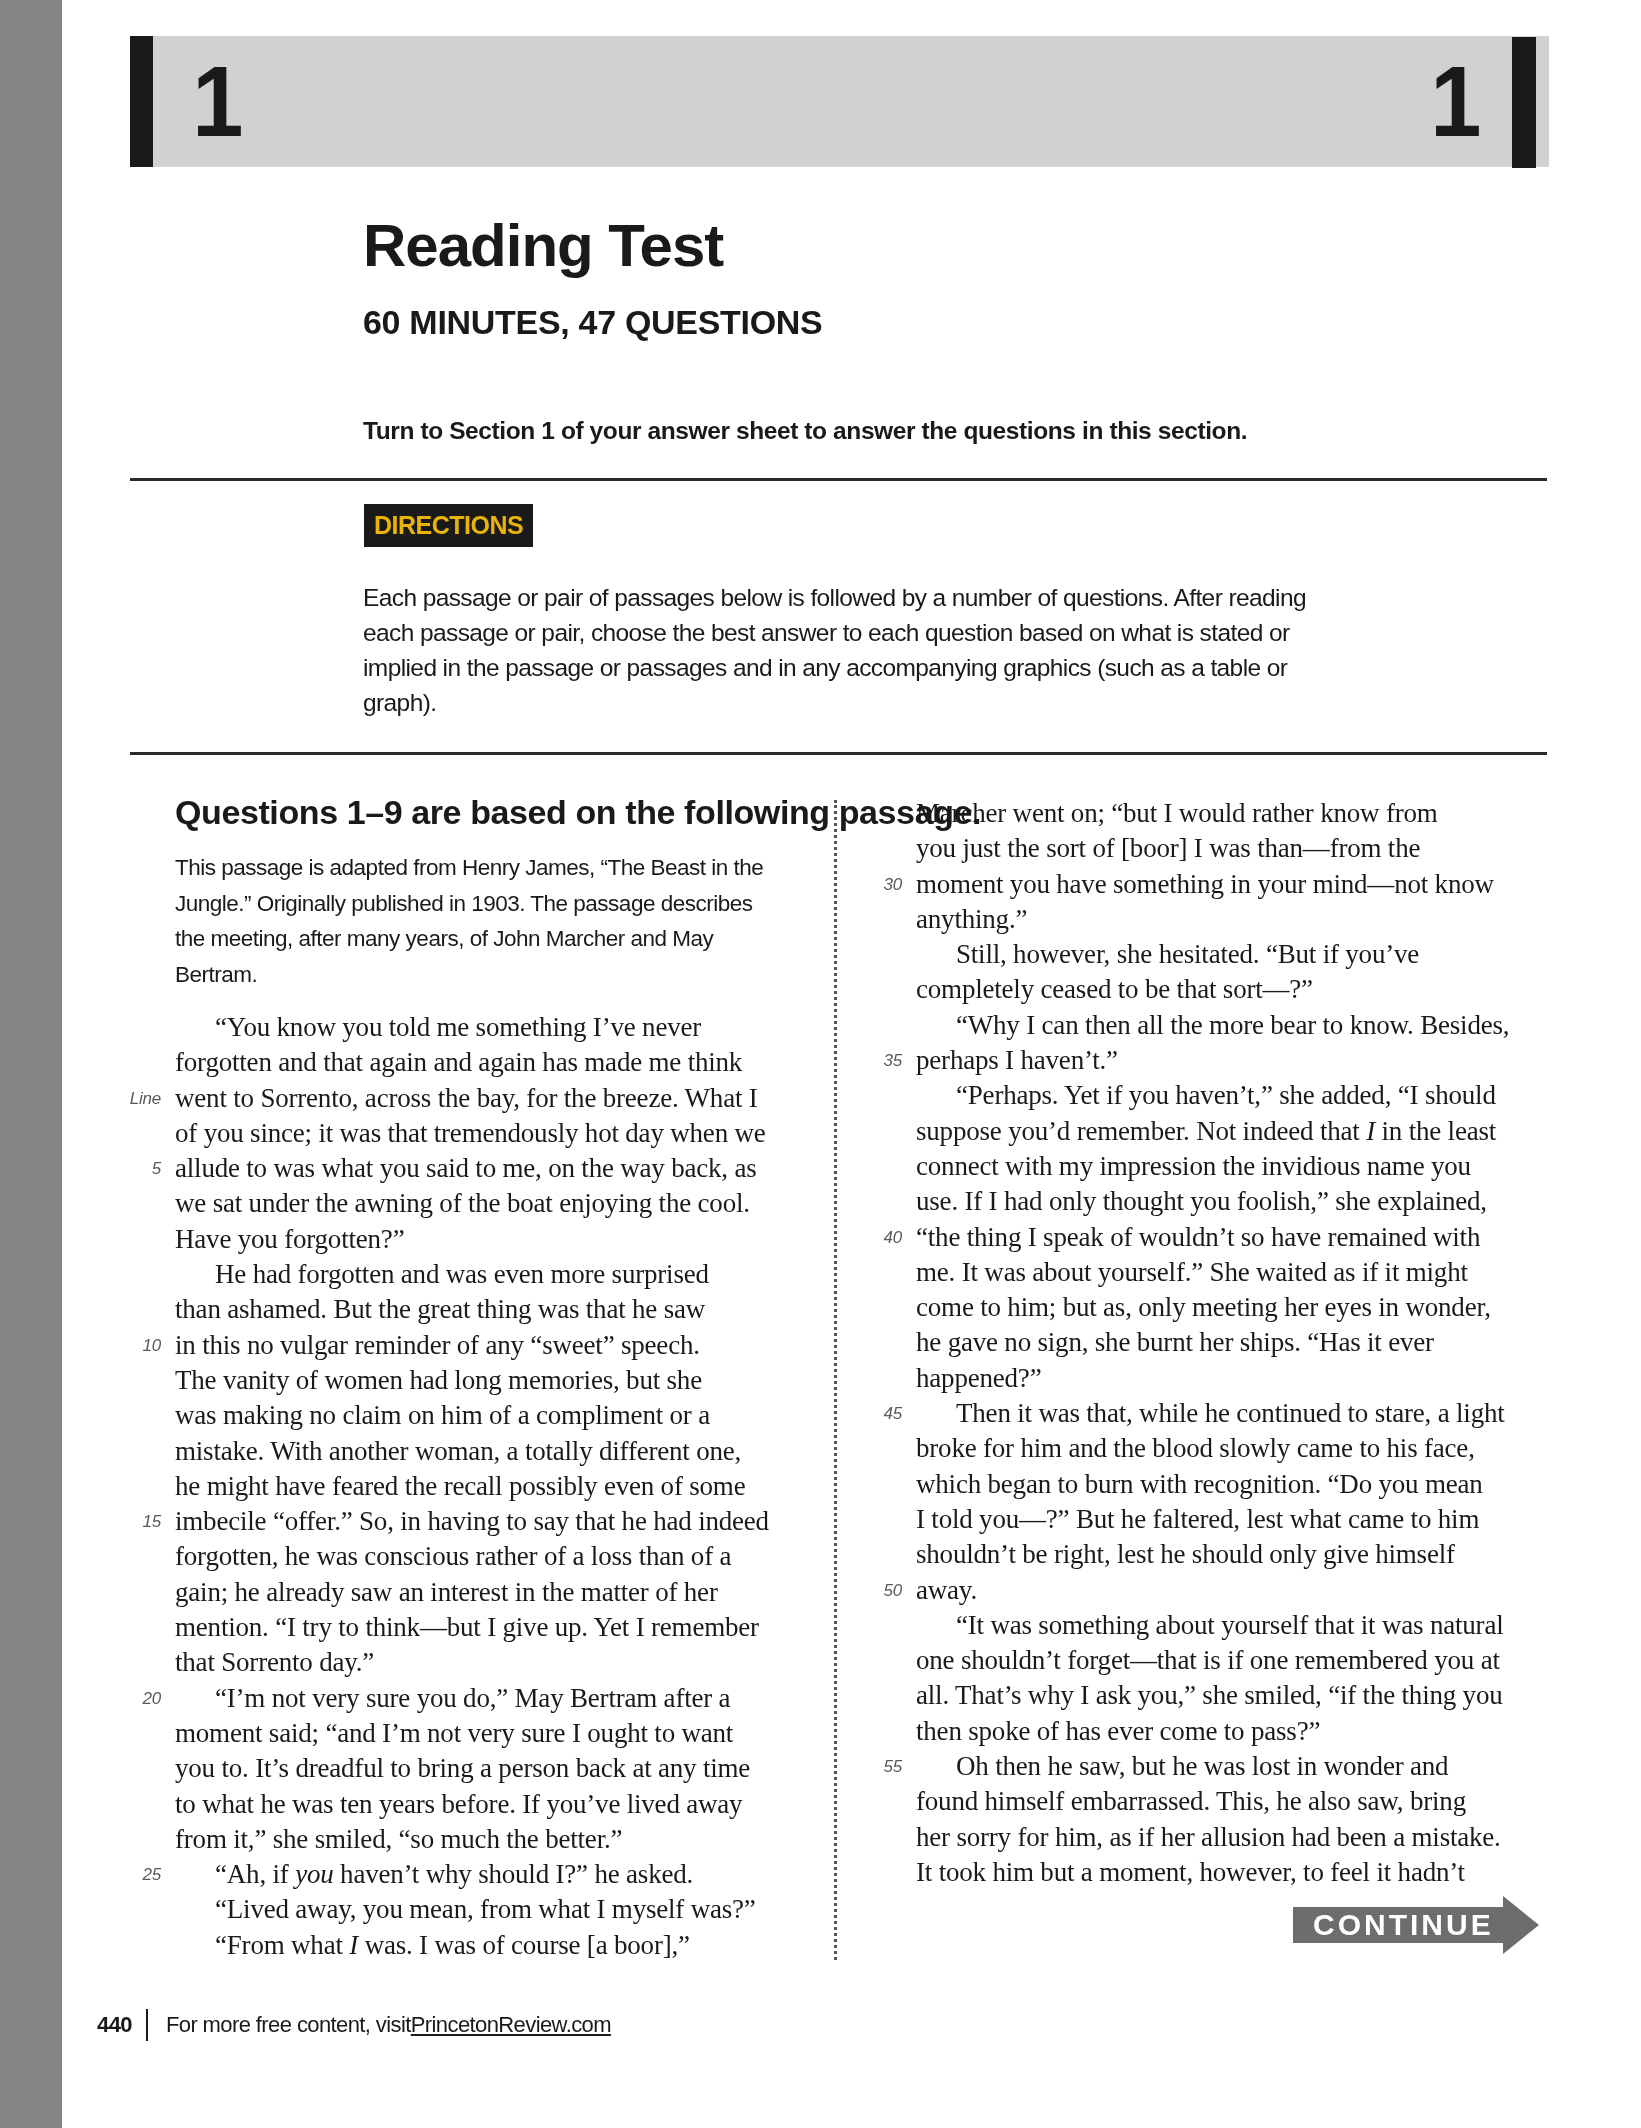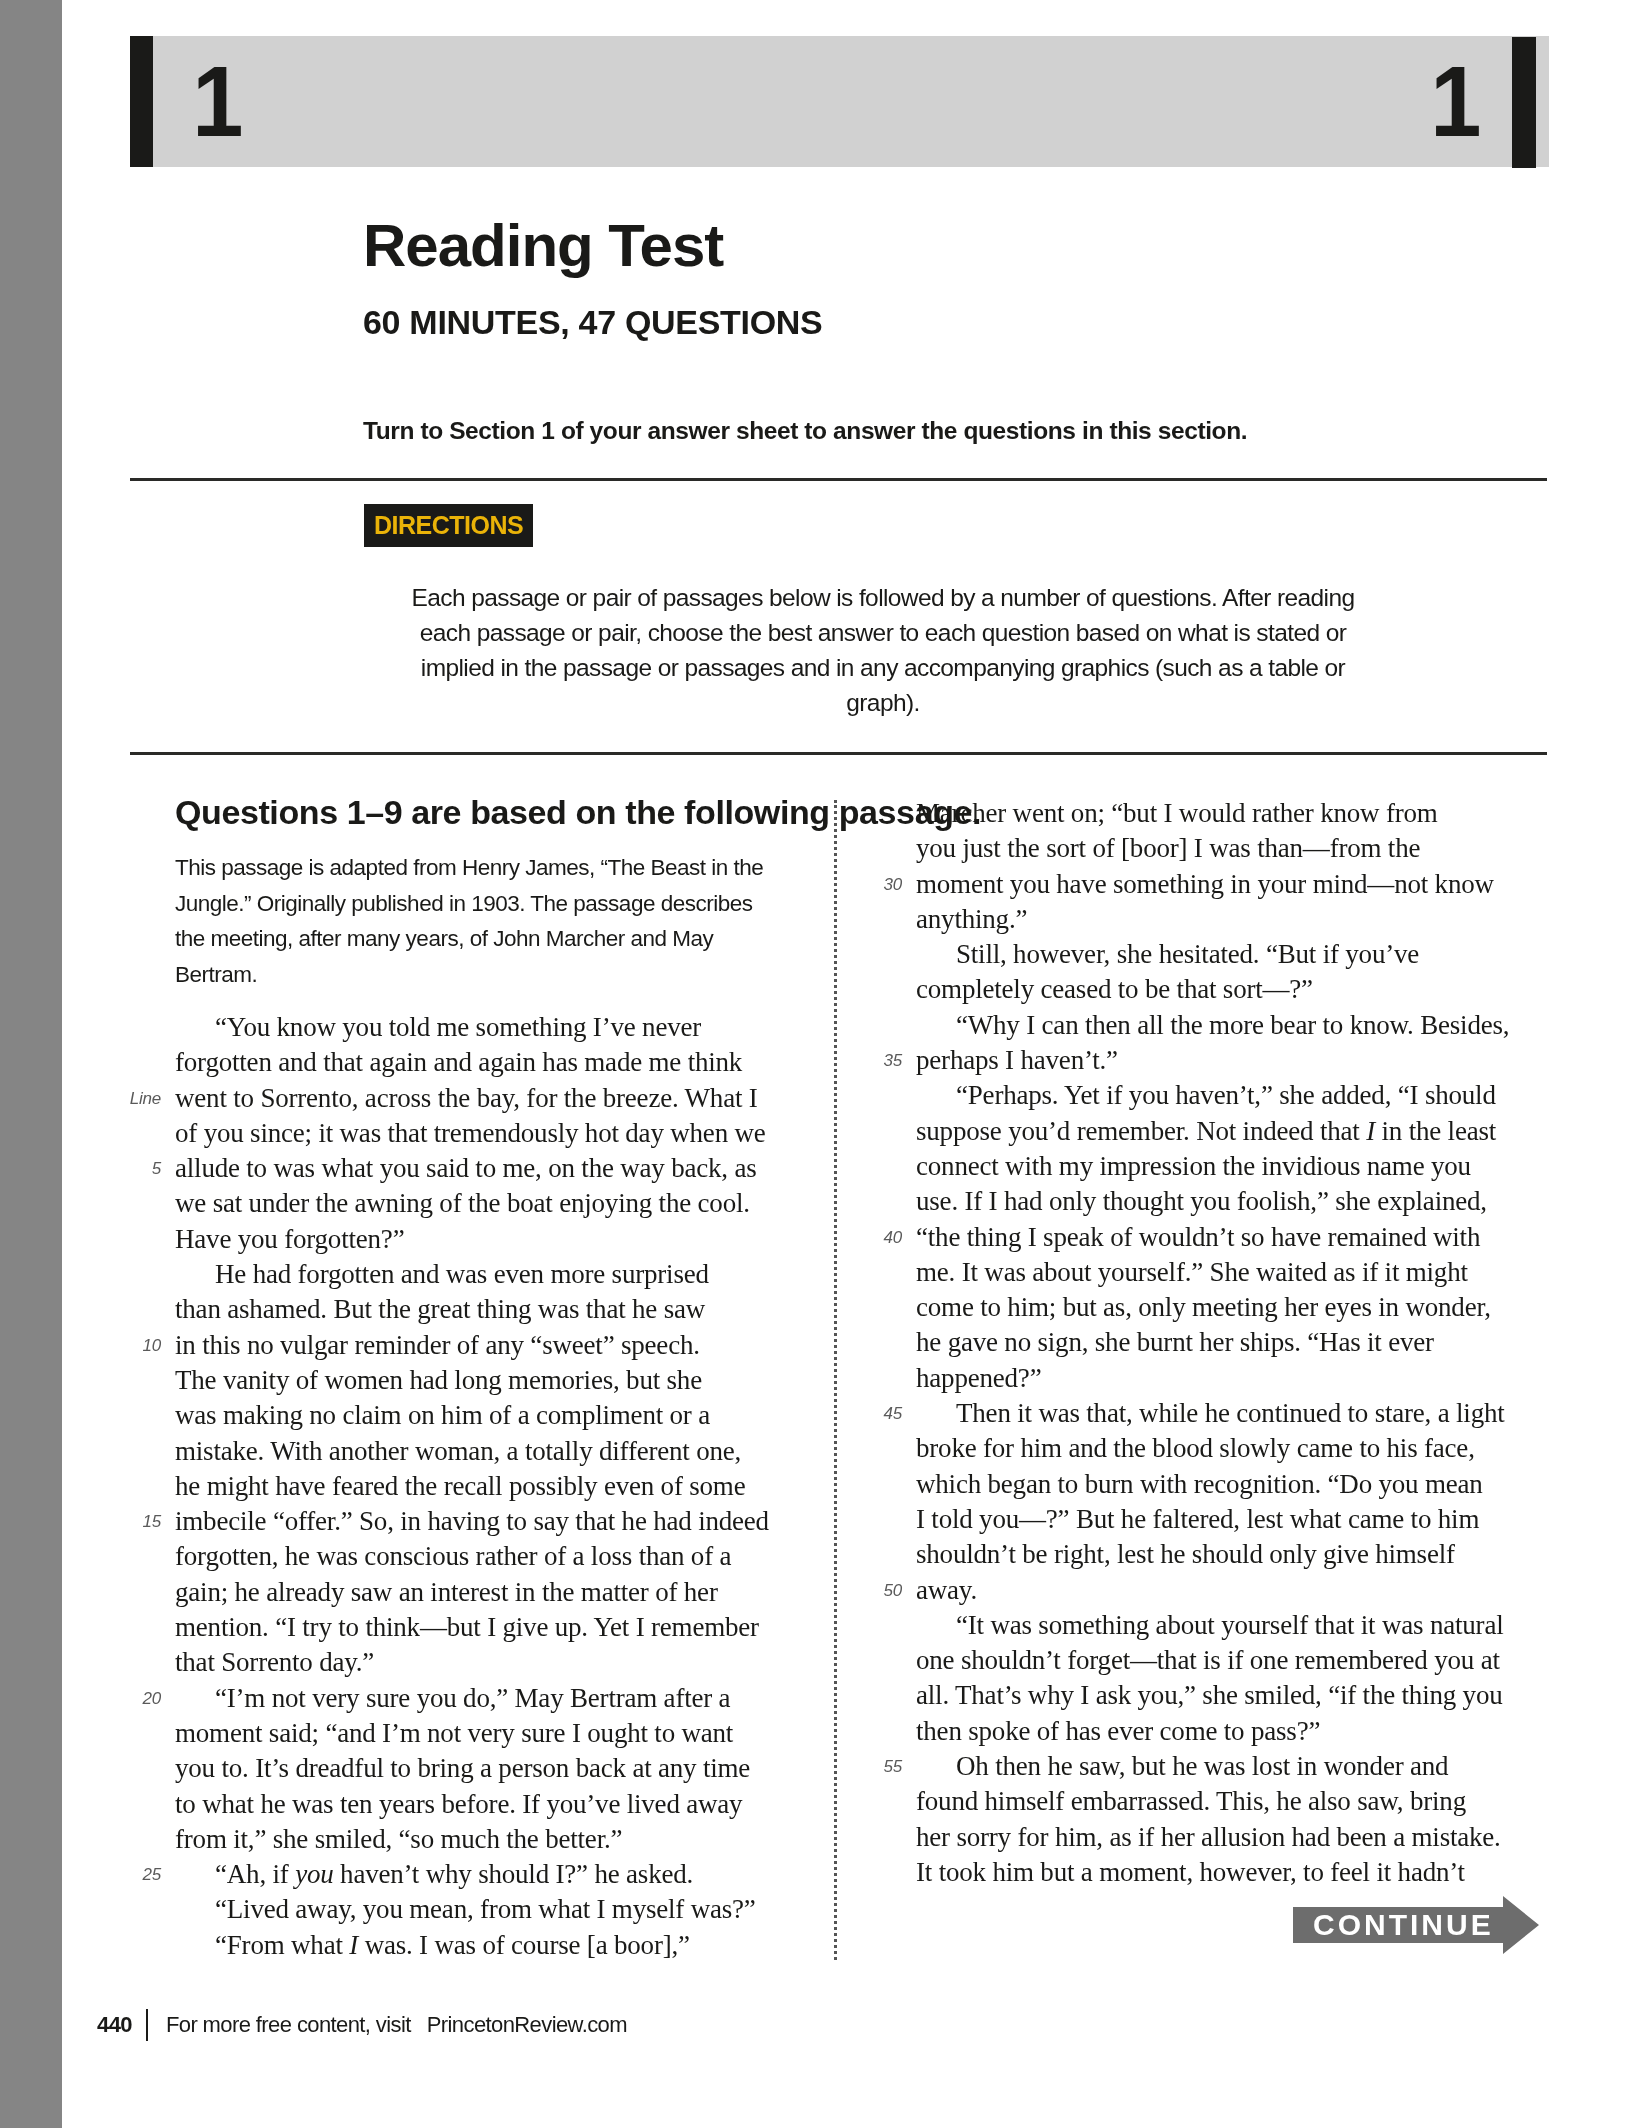--- a/index.html
+++ b/index.html
@@ -44,21 +44,21 @@
     position: absolute; left: 130px; width: 1417px; height: 3px; background: #2a2a28;
   }
   .rule.r1 { top: 478px; }
   .rule.r2 { top: 752px; }
   .directions-badge {
     position: absolute; left: 364px; top: 504px; padding: 0 10px; height: 43px; line-height: 43px;
     background: #1a1a18; color: #eab308; font-weight: bold; font-size: 25px; letter-spacing: -0.5px;
   }
   .directions-text {
     position: absolute; left: 363px; top: 580px; width: 1040px;
-    font-size: 24.5px; line-height: 35px; letter-spacing: -0.6px; text-align: center;
+    font-size: 24.5px; line-height: 35px; letter-spacing: -0.6px;
   }
   .directions-text .dl { display: block; white-space: nowrap; }
 
   .passage-heading {
     position: absolute; left: 175px; top: 795px; font-size: 34px; font-weight: bold; line-height: 34px;
     letter-spacing: -0.4px;
   }
   .passage-intro {
     position: absolute; left: 175px; top: 850px; font-size: 22.5px; line-height: 35.5px;
     letter-spacing: -0.5px;
@@ -92,21 +92,21 @@
     position: absolute; left: 20px; top: 8px; font-size: 30px; font-weight: bold; color: #ffffff;
     letter-spacing: 3px; line-height: 42px;
   }
 
   .footer {
     position: absolute; left: 97px; top: 2008px; font-size: 22px; line-height: 34px; color: #1a1a18;
     display: flex; align-items: center; letter-spacing: -0.6px;
   }
   .footer .page-num { font-weight: bold; }
   .footer .sep { display: inline-block; width: 2px; height: 32px; background: #1a1a18; margin: 0 18px 0 14px; }
-  .footer .link { margin-left: 16px; }
+  .footer .link { text-decoration: underline; margin-left: 0; }
 </style>
 </head>
 <body>
 
 <div class="left-margin-bar"></div>
 
 <div class="section-banner"></div>
 <div class="banner-block-left"></div>
 <div class="banner-block-right"></div>
 <div class="banner-num left">1</div>

